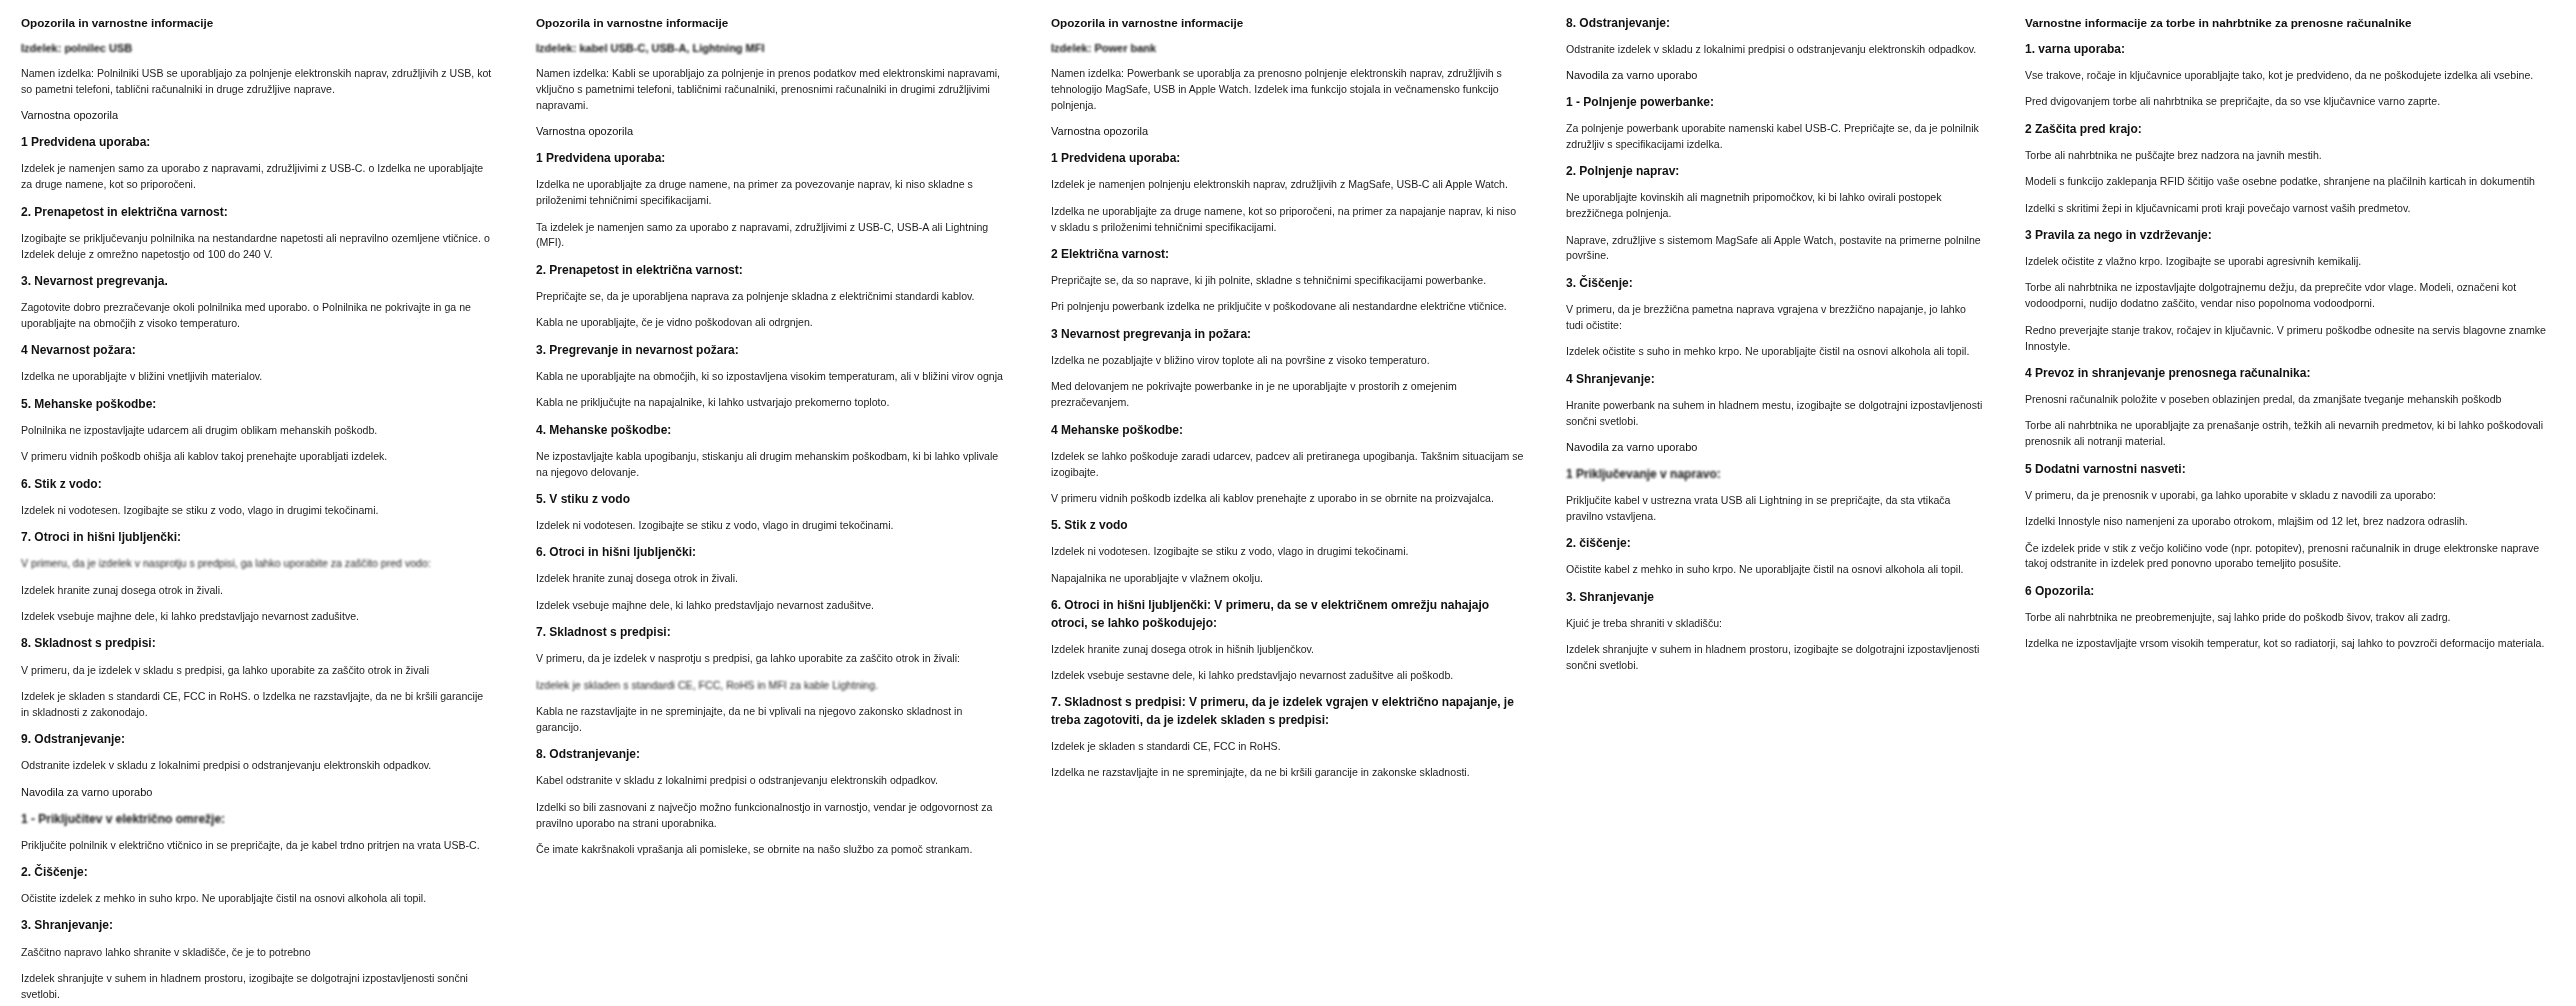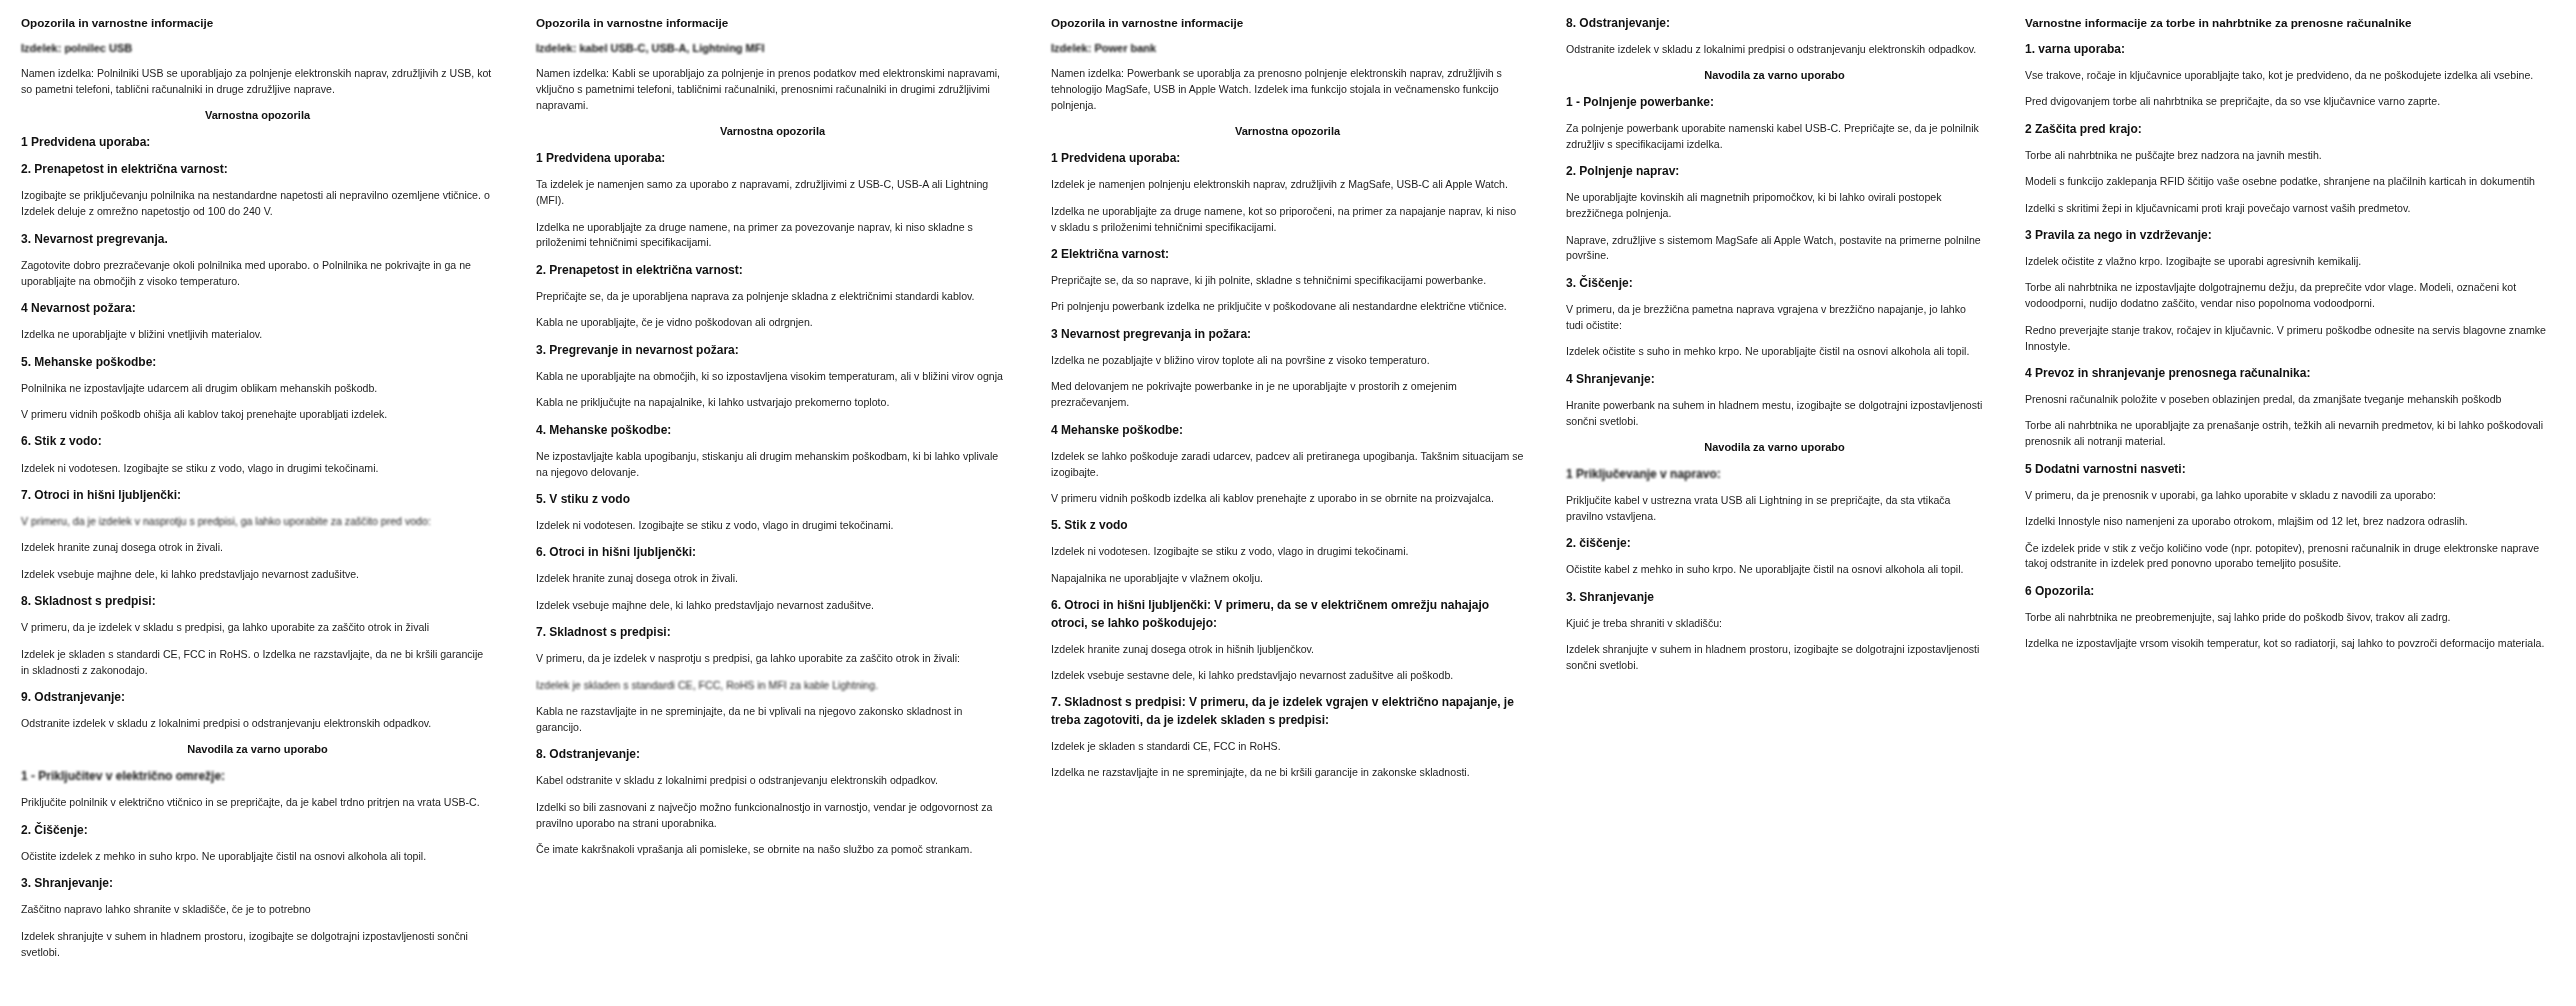--- a/index.html
+++ b/index.html
@@ -56,25 +56,24 @@
     font-size: 10.6px;
     line-height: 1.5;
     margin: 0 0 10.5px 0;
     color: #1d1d1d;
   }
   .para.blurred {
     filter: blur(1.2px);
   }
   .h2 {
     font-size: 11px;
-    font-weight: bold;
+    font-weight: normal;
     line-height: 1.4;
     margin: 0 0 10.5px 0;
     color: #111;
-    text-align: center;
   }
   .h3 {
     font-size: 12px;
     font-weight: bold;
     line-height: 1.45;
     margin: 0 0 9.7px 0;
     color: #111;
   }
   .h3.blurred { filter: blur(1.2px); }
 </style>
@@ -82,20 +81,21 @@
 <body>
 
 <div class="page">
 
   <div class="col col-1">
     <div class="doc-title">Opozorila in varnostne informacije</div>
     <div class="subtitle blurred">Izdelek: polnilec USB</div>
     <div class="para">Namen izdelka: Polnilniki USB se uporabljajo za polnjenje elektronskih naprav, združljivih z USB, kot so pametni telefoni, tablični računalniki in druge združljive naprave.</div>
     <div class="h2">Varnostna opozorila</div>
     <div class="h3">1 Predvidena uporaba:</div>
+    <div class="para">Izdelek je namenjen samo za uporabo z napravami, združljivimi z USB-C. o Izdelka ne uporabljajte za druge namene, kot so priporočeni.</div>
     <div class="h3">2. Prenapetost in električna varnost:</div>
     <div class="para">Izogibajte se priključevanju polnilnika na nestandardne napetosti ali nepravilno ozemljene vtičnice. o Izdelek deluje z omrežno napetostjo od 100 do 240 V.</div>
     <div class="h3">3. Nevarnost pregrevanja.</div>
     <div class="para">Zagotovite dobro prezračevanje okoli polnilnika med uporabo. o Polnilnika ne pokrivajte in ga ne uporabljajte na območjih z visoko temperaturo.</div>
     <div class="h3">4 Nevarnost požara:</div>
     <div class="para">Izdelka ne uporabljajte v bližini vnetljivih materialov.</div>
     <div class="h3">5. Mehanske poškodbe:</div>
     <div class="para">Polnilnika ne izpostavljajte udarcem ali drugim oblikam mehanskih poškodb.</div>
     <div class="para">V primeru vidnih poškodb ohišja ali kablov takoj prenehajte uporabljati izdelek.</div>
     <div class="h3">6. Stik z vodo:</div>
@@ -118,22 +118,22 @@
     <div class="para">Zaščitno napravo lahko shranite v skladišče, če je to potrebno</div>
     <div class="para">Izdelek shranjujte v suhem in hladnem prostoru, izogibajte se dolgotrajni izpostavljenosti sončni svetlobi.</div>
   </div>
 
   <div class="col col-2">
     <div class="doc-title">Opozorila in varnostne informacije</div>
     <div class="subtitle blurred">Izdelek: kabel USB-C, USB-A, Lightning MFI</div>
     <div class="para">Namen izdelka: Kabli se uporabljajo za polnjenje in prenos podatkov med elektronskimi napravami, vključno s pametnimi telefoni, tabličnimi računalniki, prenosnimi računalniki in drugimi združljivimi napravami.</div>
     <div class="h2">Varnostna opozorila</div>
     <div class="h3">1 Predvidena uporaba:</div>
+    <div class="para">Izdelka ne uporabljajte za druge namene, na primer za povezovanje naprav, ki niso skladne s priloženimi tehničnimi specifikacijami.</div>
     <div class="para">Ta izdelek je namenjen samo za uporabo z napravami, združljivimi z USB-C, USB-A ali Lightning (MFI).</div>
-    <div class="para">Izdelka ne uporabljajte za druge namene, na primer za povezovanje naprav, ki niso skladne s priloženimi tehničnimi specifikacijami.</div>
     <div class="h3">2. Prenapetost in električna varnost:</div>
     <div class="para">Prepričajte se, da je uporabljena naprava za polnjenje skladna z električnimi standardi kablov.</div>
     <div class="para">Kabla ne uporabljajte, če je vidno poškodovan ali odrgnjen.</div>
     <div class="h3">3. Pregrevanje in nevarnost požara:</div>
     <div class="para">Kabla ne uporabljajte na območjih, ki so izpostavljena visokim temperaturam, ali v bližini virov ognja</div>
     <div class="para">Kabla ne priključujte na napajalnike, ki lahko ustvarjajo prekomerno toploto.</div>
     <div class="h3">4. Mehanske poškodbe:</div>
     <div class="para">Ne izpostavljajte kabla upogibanju, stiskanju ali drugim mehanskim poškodbam, ki bi lahko vplivale na njegovo delovanje.</div>
     <div class="h3">5. V stiku z vodo</div>
     <div class="para">Izdelek ni vodotesen. Izogibajte se stiku z vodo, vlago in drugimi tekočinami.</div>

